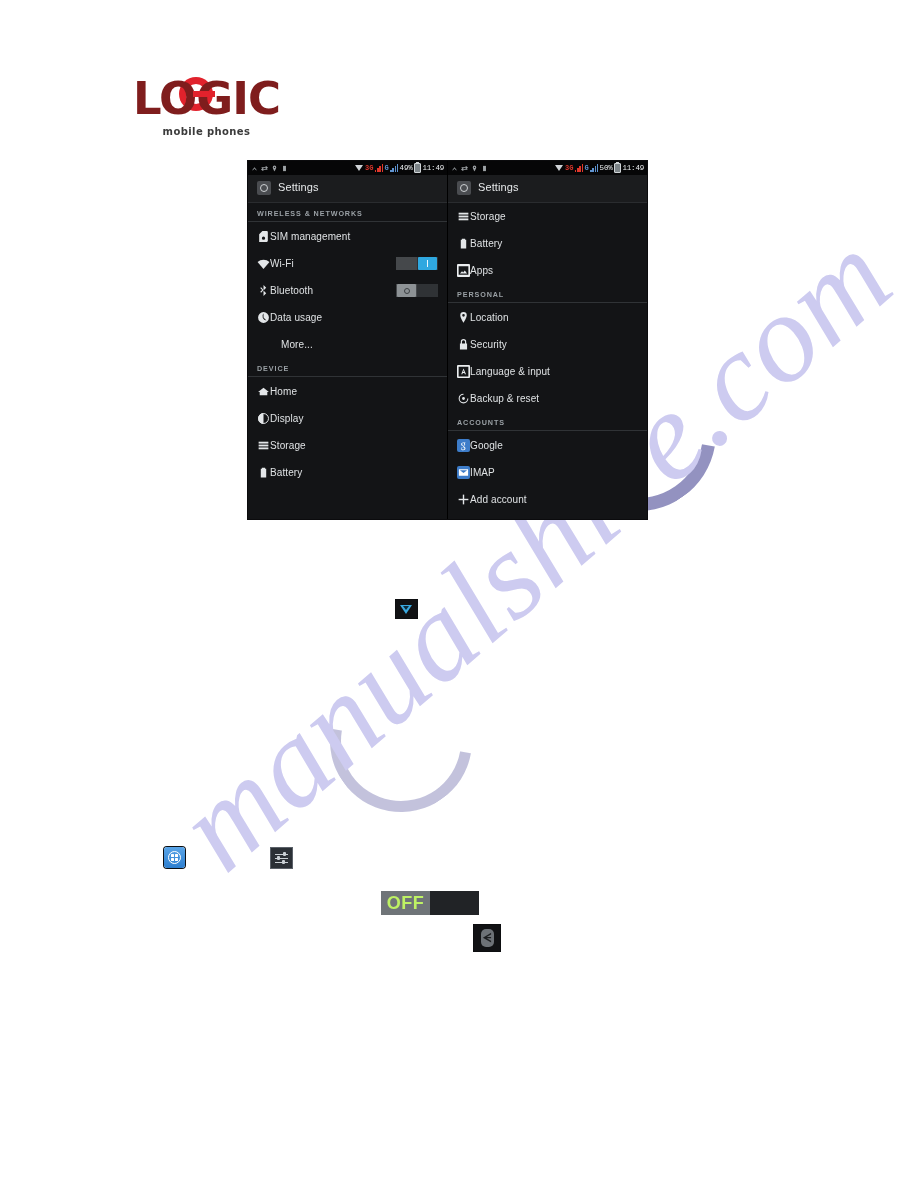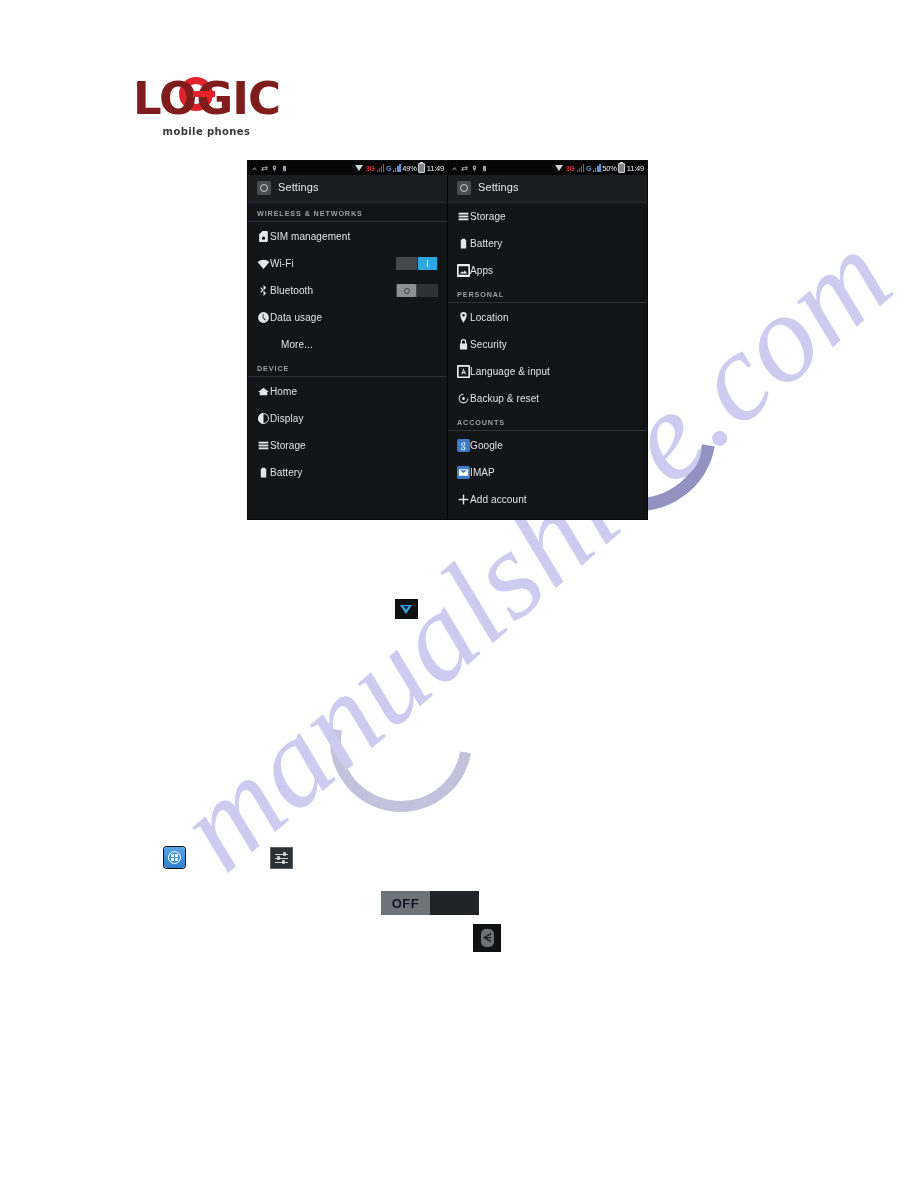--- a/index.html
+++ b/index.html
@@ -154,20 +154,21 @@
   
   .statusbar {
     height: 14px;
     background: #060607;
     display: flex;
     align-items: center;
     padding: 0 3px;
     font-size: 7.5px;
     color: #e9eaec;
     gap: 2px;
+    font-family: Liberation Mono, monospace;
   }
   .sb-left { display: flex; align-items: center; gap: 3px; flex: 0 0 auto; }
   .sb-spacer { flex: 1 1 auto; }
   .sb-right { display: flex; align-items: center; gap: 1.5px; }
   .sb-ico { width: 7px; height: 9px; display: inline-block; opacity: .85; }
   .sb-text { font-size: 7.5px; letter-spacing: -.2px; color: #eceef0; }
   .net-3g { color: #e0362b; font-size: 7px; font-weight: bold; }
   .net-g  { color: #5f93d0; font-size: 7px; font-weight: bold; }
   .bars { display: inline-flex; align-items: flex-end; gap: .8px; height: 8px; }
   .bars i { display: block; width: 1.4px; background: #e0362b; }
@@ -336,21 +337,21 @@
   .settings-badge .sliders b:nth-of-type(2){ left:2px; top:3.6px; }
   .settings-badge .sliders b:nth-of-type(3){ left:7px; top:7.6px; }
 
   .off-switch-fig {
     left: 381px; top: 891px; width: 98px; height: 24px;
     background: #0f1012; display: flex; align-items: center;
   }
   .off-switch-fig .off-knob {
     width: 49px; height: 24px; background: #6f7478;
     display: flex; align-items: center; justify-content: center;
-    color: #0f172a; font-size: 13px; font-weight: bold; letter-spacing: .5px;
+    color: #bef264; font-size: 18px; font-weight: bold; letter-spacing: .5px;
     font-family: "Liberation Sans", sans-serif;
   }
   .off-switch-fig .off-rest { flex: 1 1 auto; height: 24px; background: #212326; }
 
   .bt-badge { left: 474px; top: 925px; width: 26px; height: 26px; }
   .bt-badge .bt {
     width: 13px; height: 18px; border-radius: 5px;
     background: #6d7277;
     display:flex; align-items:center; justify-content:center;
     color:#1c1e20; font-size: 12px; font-weight: bold;

